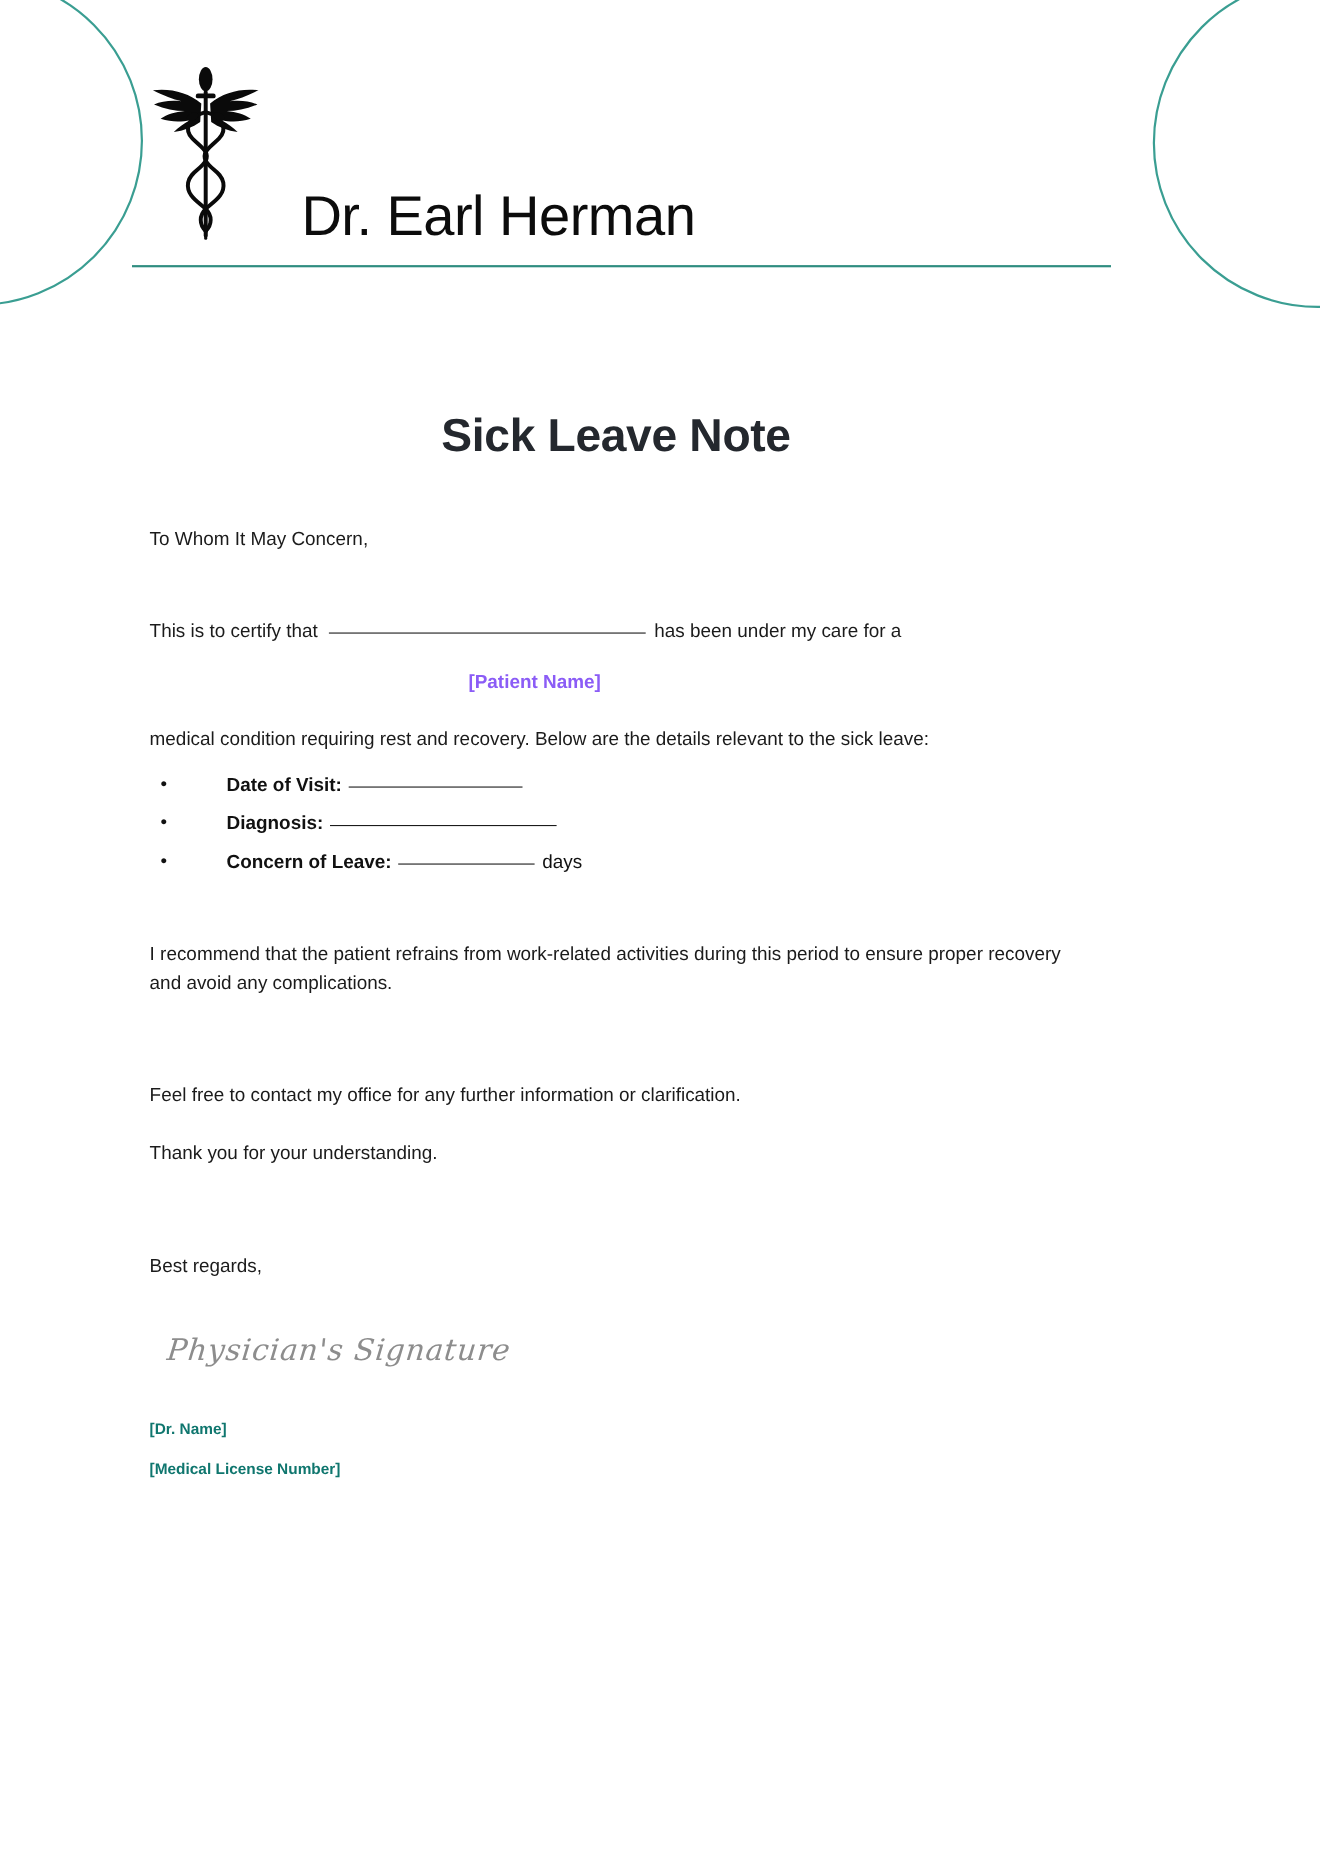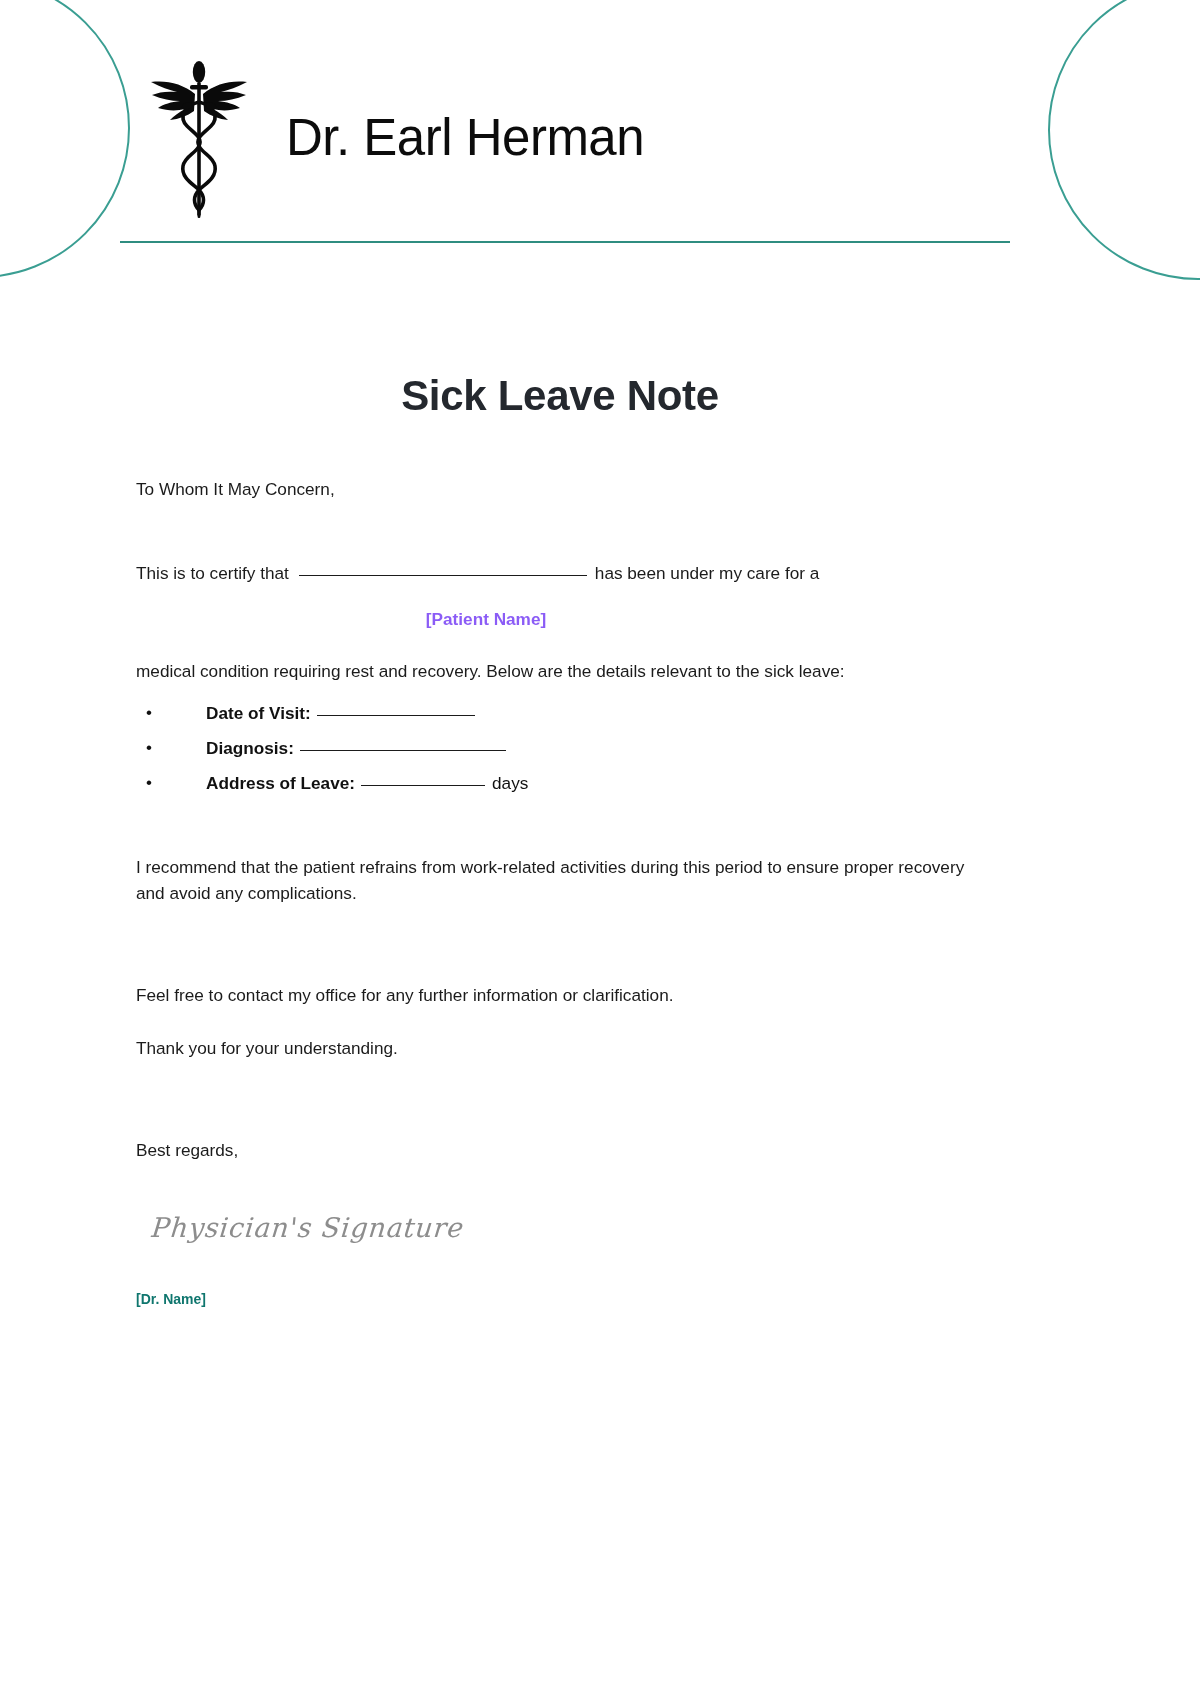--- a/index.html
+++ b/index.html
@@ -43,25 +43,25 @@
     position: absolute;
     left: 0;
     top: 0;
     width: 1200px;
     height: 1696px;
   }
 
   
   .header {
     position: absolute;
-    left: 134px;
+    left: 122px;
     top: 48px;
     width: 890px;
     display: flex;
-    align-items: center;
+    align-items: flex-end;
   }
   .logo-wrap {
     width: 130px;
     flex: 0 0 130px;
     display: flex;
     justify-content: center;
     padding-top: 6px;
   }
   .logo-wrap svg { display: block; }
 
@@ -252,21 +252,21 @@
 
     <div class="patient-label">[Patient Name]</div>
 
     <div class="spacer-sm"></div>
 
     <p class="para">medical condition requiring rest and recovery. Below are the details relevant to the sick leave:</p>
 
     <ul class="detail-list">
       <li><span class="detail-label">Date of Visit:</span><span class="blank-inline blank-visit"></span></li>
       <li><span class="detail-label">Diagnosis:</span><span class="blank-inline blank-diagnosis"></span></li>
-      <li><span class="detail-label">Address of Leave:</span><span class="blank-inline blank-duration"></span><span class="detail-suffix">days</span></li>
+      <li><span class="detail-label">Concern of Leave:</span><span class="blank-inline blank-duration"></span><span class="detail-suffix">days</span></li>
     </ul>
 
     <div class="spacer-md"></div>
 
     <p class="para">I recommend that the patient refrains from work-related activities during this period to ensure proper recovery and avoid any complications.</p>
 
     <div class="spacer-xl"></div>
 
     <p class="para">Feel free to contact my office for any further information or clarification.</p>
 
@@ -278,15 +278,16 @@
 
     <p class="para">Best regards,</p>
 
     <div class="spacer-md"></div>
 
     <div class="signature">Physician's Signature</div>
 
     <div class="spacer-md"></div>
 
     <div class="sign-off">[Dr. Name]</div>
+    <div class="sign-off">[Medical License Number]</div>
 
   </div>
 </div>
 
 </body></html>

